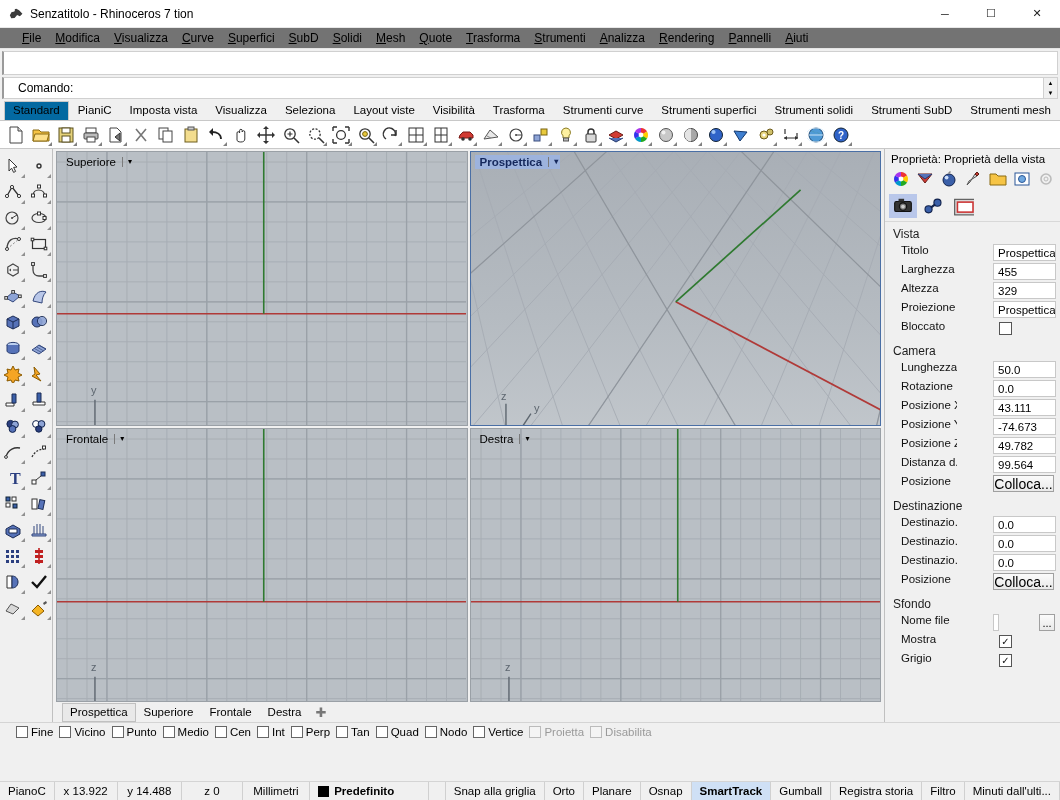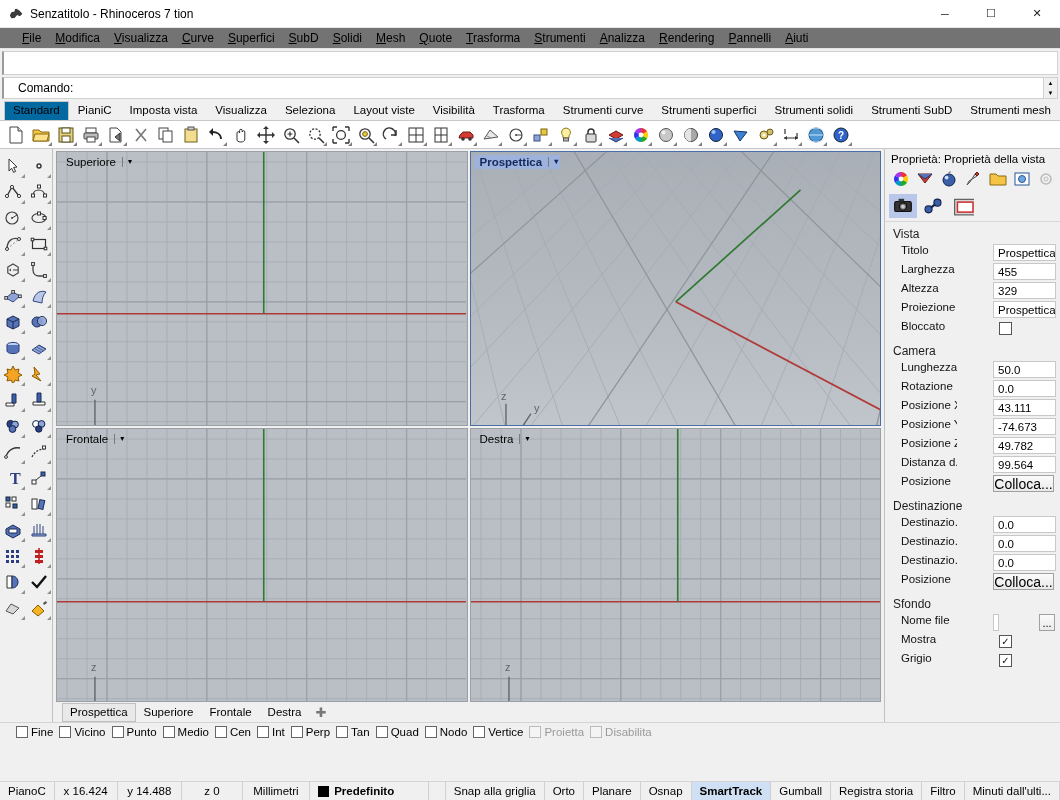--- a/index.html
+++ b/index.html
@@ -1152,21 +1152,21 @@
         <span>Proietta</span>
       </div>
       <div class="osnap dis">
         <span class="box"></span>
         <span>Disabilita</span>
       </div>
     </div>
 
   <div class="statusbar" id="statusbar">
       <div class="st" style="width: 55px;">PianoC</div>
-      <div class="st" style="width: 78px;">x 16.424</div>
+      <div class="st" style="width: 78px;">x 13.922</div>
       <div class="st" style="width: 80px;">y 14.488</div>
       <div class="st" style="width: 75px;">z 0</div>
       <div class="st" style="width: 84px;">Millimetri</div>
       <div class="st left swatch" style="width: 152px;">
         <span class="sw" style="background: rgb(0, 0, 0);"></span>
         <span>Predefinito</span>
       </div>
       <div class="st flexpad"></div>
       <div class="st">Snap alla griglia</div>
       <div class="st">Orto</div>

